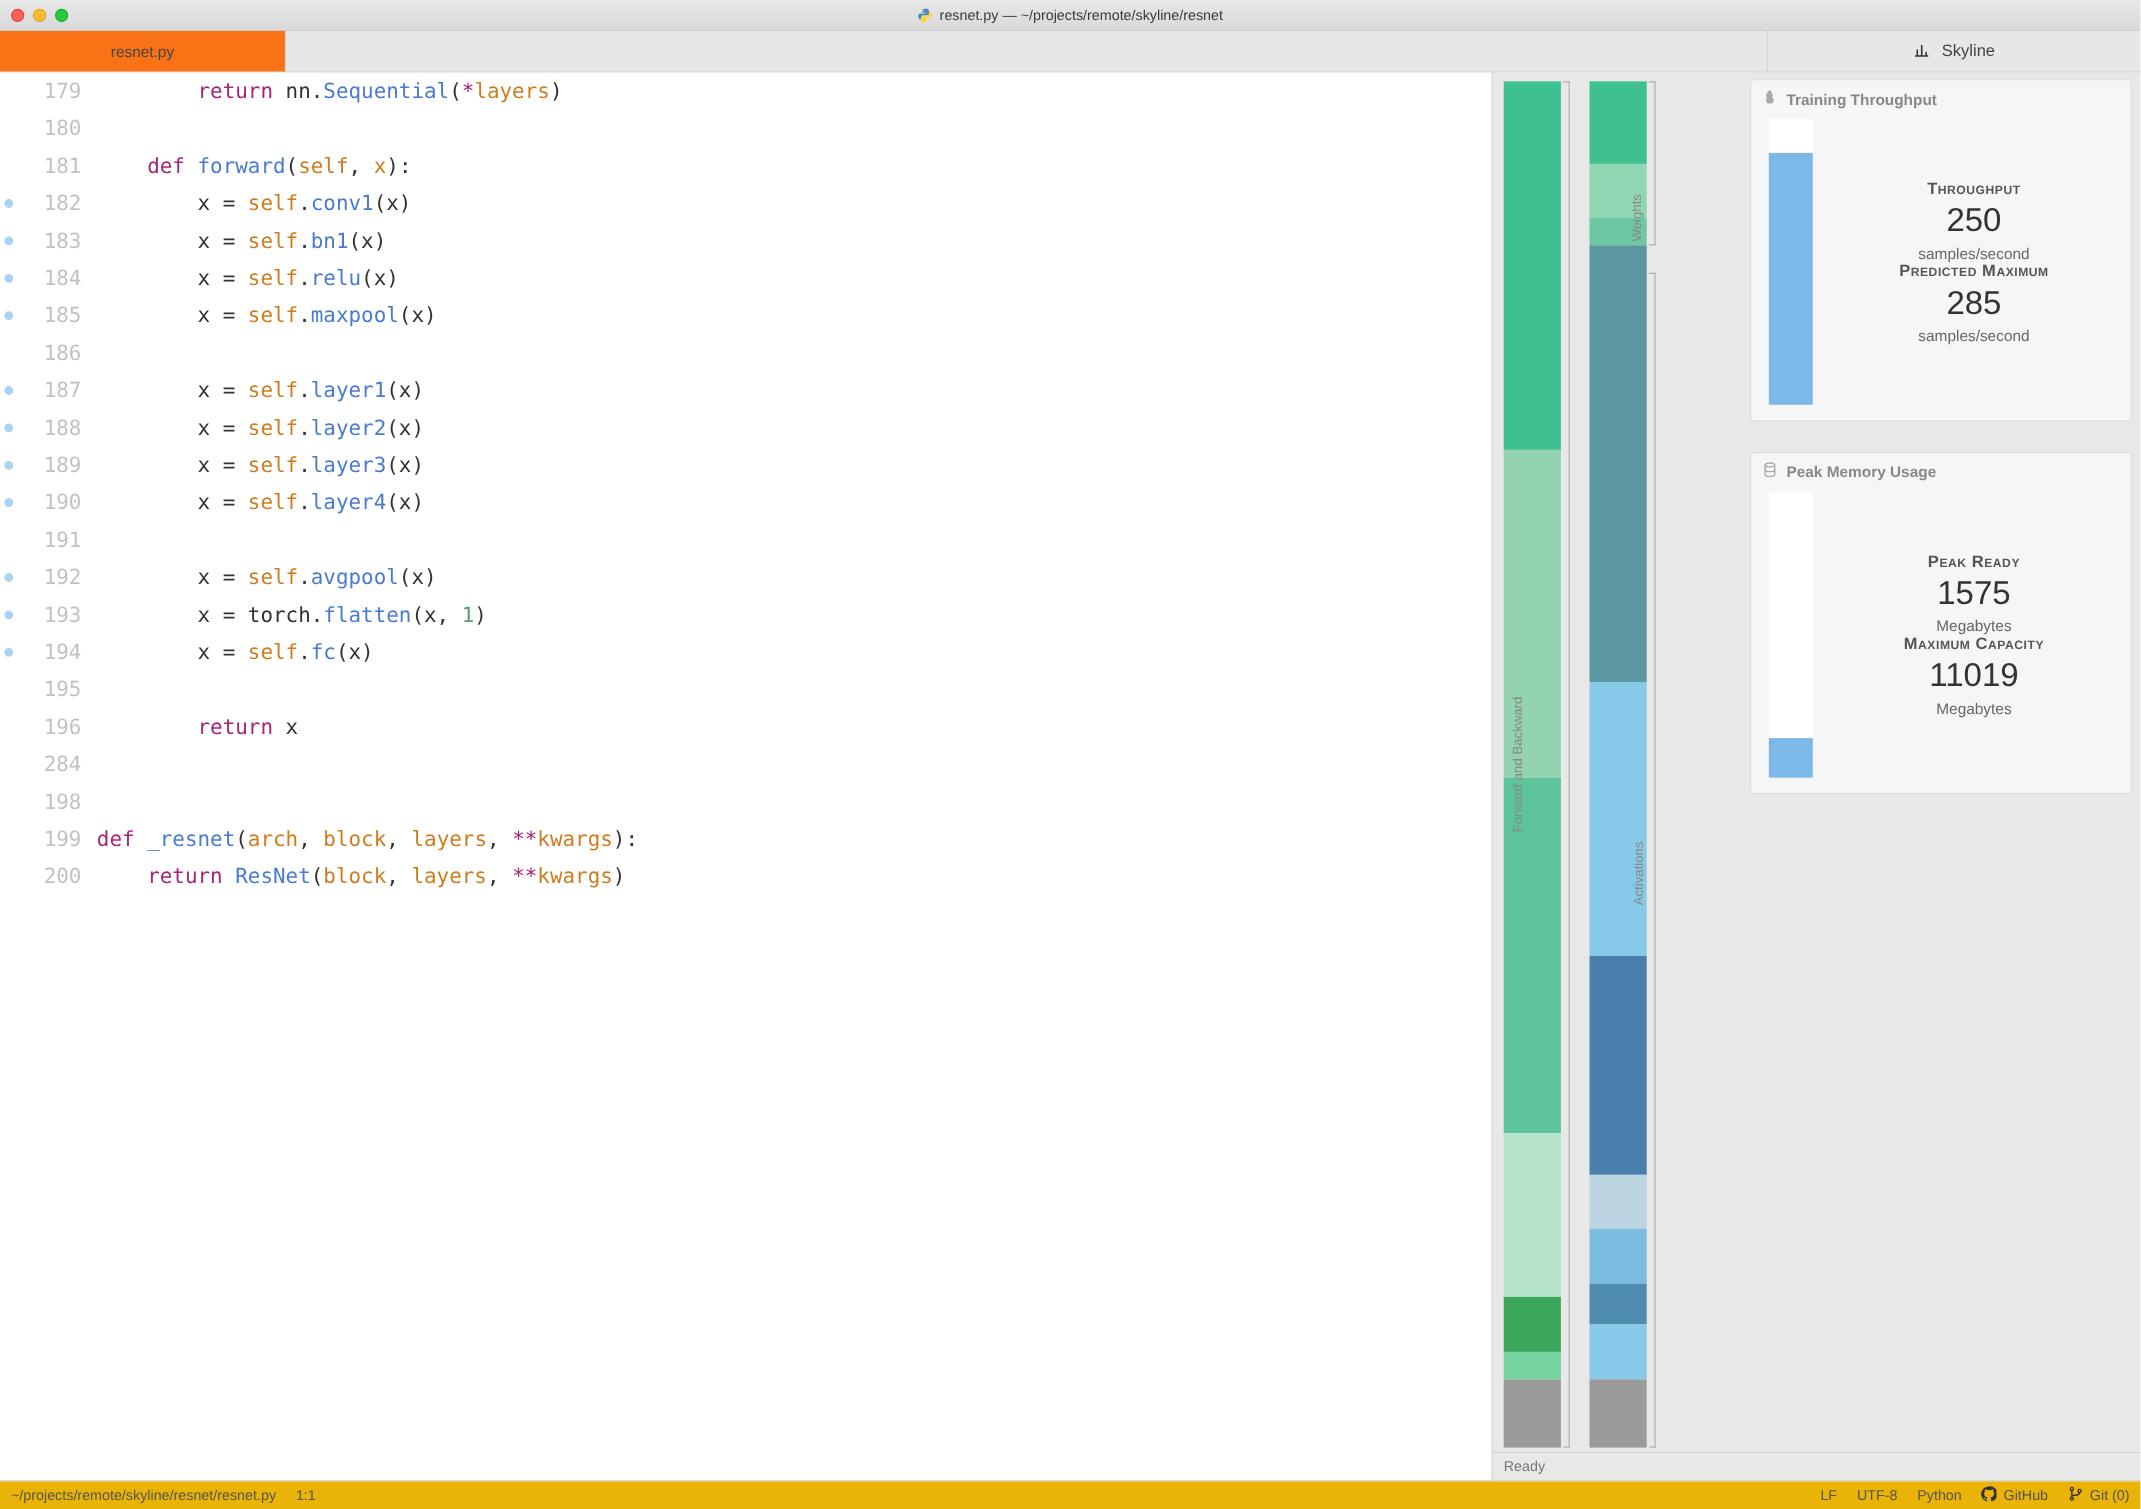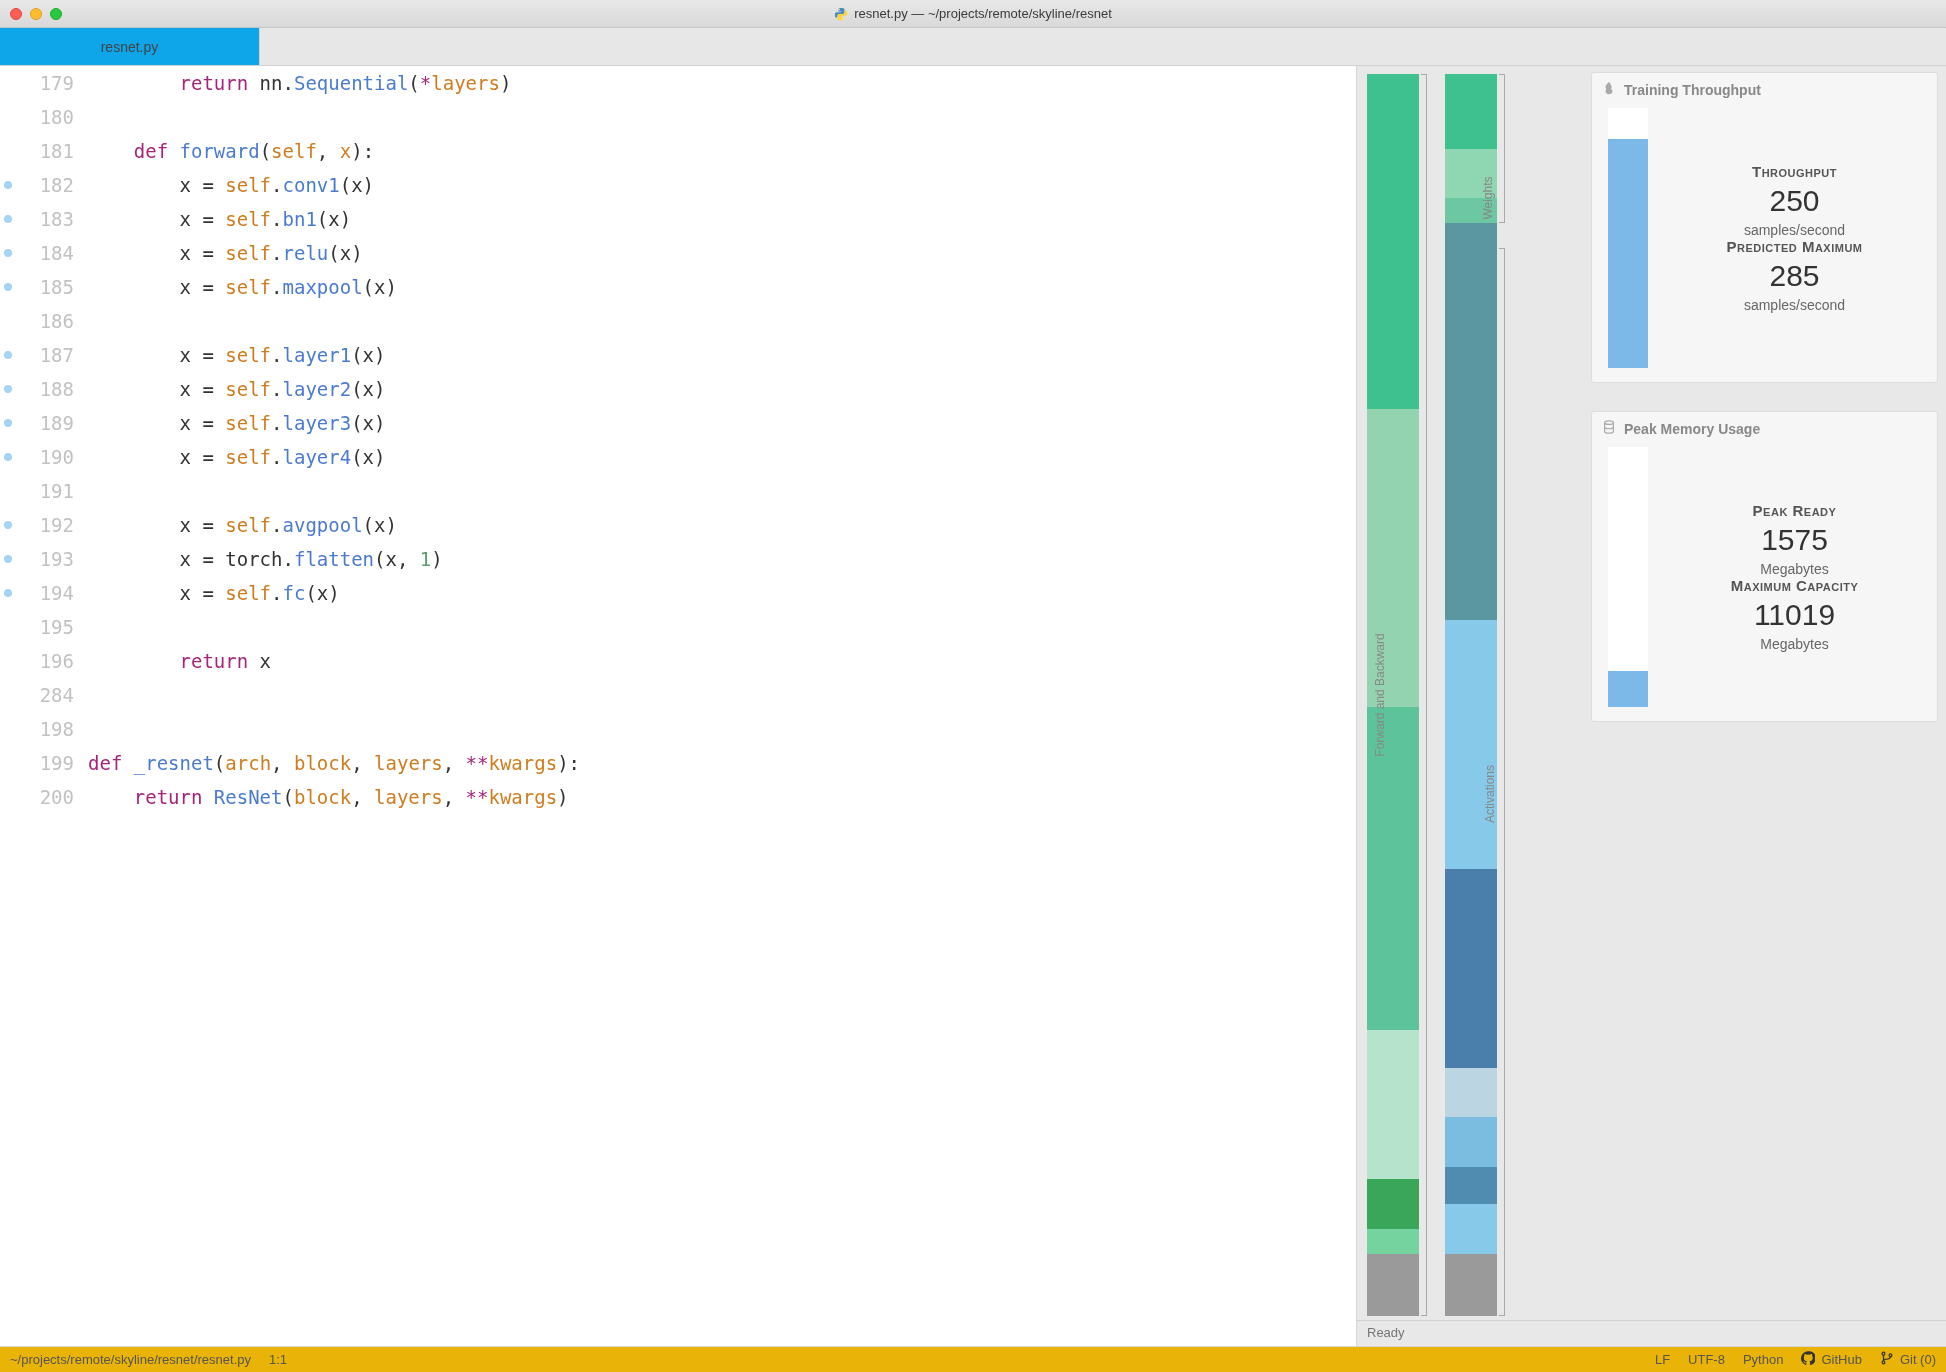--- a/index.html
+++ b/index.html
@@ -12,21 +12,21 @@
   .tl-btn { width:12px; height:12px; border-radius:50%; }
   .tl-close{background:#ff5f56;border:1px solid #e0443e;}
   .tl-min{background:#ffbd2e;border:1px solid #dea123;}
   .tl-max{background:#27c93f;border:1px solid #1aab29;}
   .title-center{ position:absolute; left:0; right:0; text-align:center; font-size:13px; color:#3a3a3a; pointer-events:none; display:flex; justify-content:center; align-items:center; gap:6px;}
   .py-icon{width:14px;height:14px;display:inline-block;}
   .py-icon svg{width:14px;height:14px;}
 
   
   .tabstrip{ height:38px; background:#e7e7e7; border-bottom:1px solid #d2d2d2; display:flex; }
-  .tab{ width:260px; display:flex; align-items:center; justify-content:center; font-size:14px; color:#444; background:#0ea5e9; border-right:1px solid #d2d2d2; }
+  .tab{ width:260px; display:flex; align-items:center; justify-content:center; font-size:14px; color:#444; background:#f97316; border-right:1px solid #d2d2d2; }
   .panel-tab{ margin-left:auto; width:340px; display:flex; align-items:center; justify-content:center; gap:10px; font-size:15px; color:#444; border-left:1px solid #d2d2d2;}
   .bar-icon svg{width:16px;height:16px;}
 
   
   .main{ flex:1; display:flex; min-height:0; }
 
   
   .editor{ flex:1; display:flex; font-family: ui-monospace, Menlo, Consolas, monospace; font-size:19px; line-height:34px; overflow:hidden; background:#fff;}
   .gutter{ width:70px; text-align:right; padding-right:14px; color:#c2c2c2; user-select:none; position:relative;}
   .line{ height:34px; white-space:pre; }
@@ -90,20 +90,31 @@
           <circle cx="10" cy="13" r=".7" fill="#fff"></circle>
         </svg>
     </span>
     <span>resnet.py — ~/projects/remote/skyline/resnet</span>
   </div>
 </div>
 
 <div class="tabstrip">
   <div class="tab">
     <span>resnet.py</span>
+  </div>
+  <div class="panel-tab">
+    <span class="bar-icon">
+      <svg viewBox="0 0 16 16" fill="none" stroke="#333" stroke-width="1.4">
+          <path d="M2 14h12"></path>
+          <path d="M4 14V8"></path>
+          <path d="M8 14V4"></path>
+          <path d="M12 14V10"></path>
+        </svg>
+    </span>
+    <span>Skyline</span>
   </div>
 </div>
 
 <div class="main">
 
   <div class="editor">
     <div class="marker-col" id="marker-col">
         <div class="marker" style="top: 115px;"></div>
         <div class="marker" style="top: 149px;"></div>
         <div class="marker" style="top: 183px;"></div>

